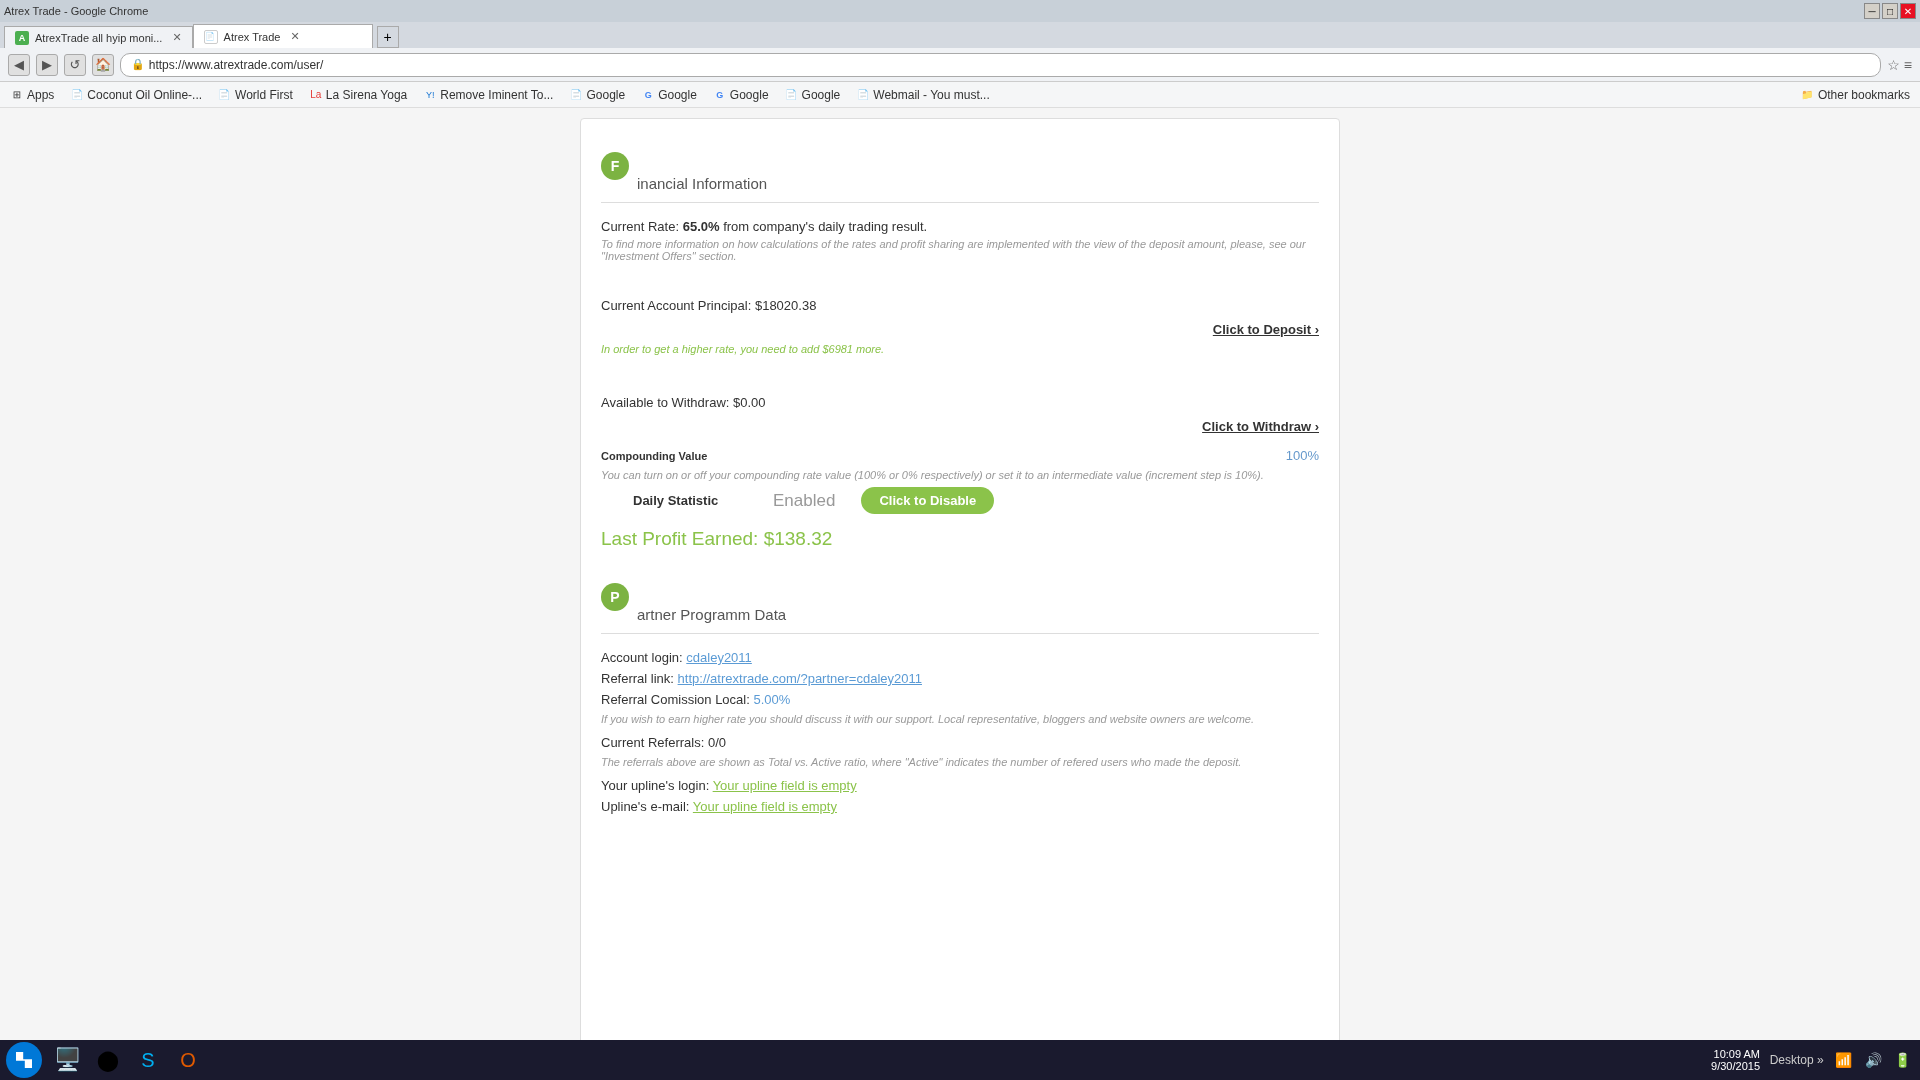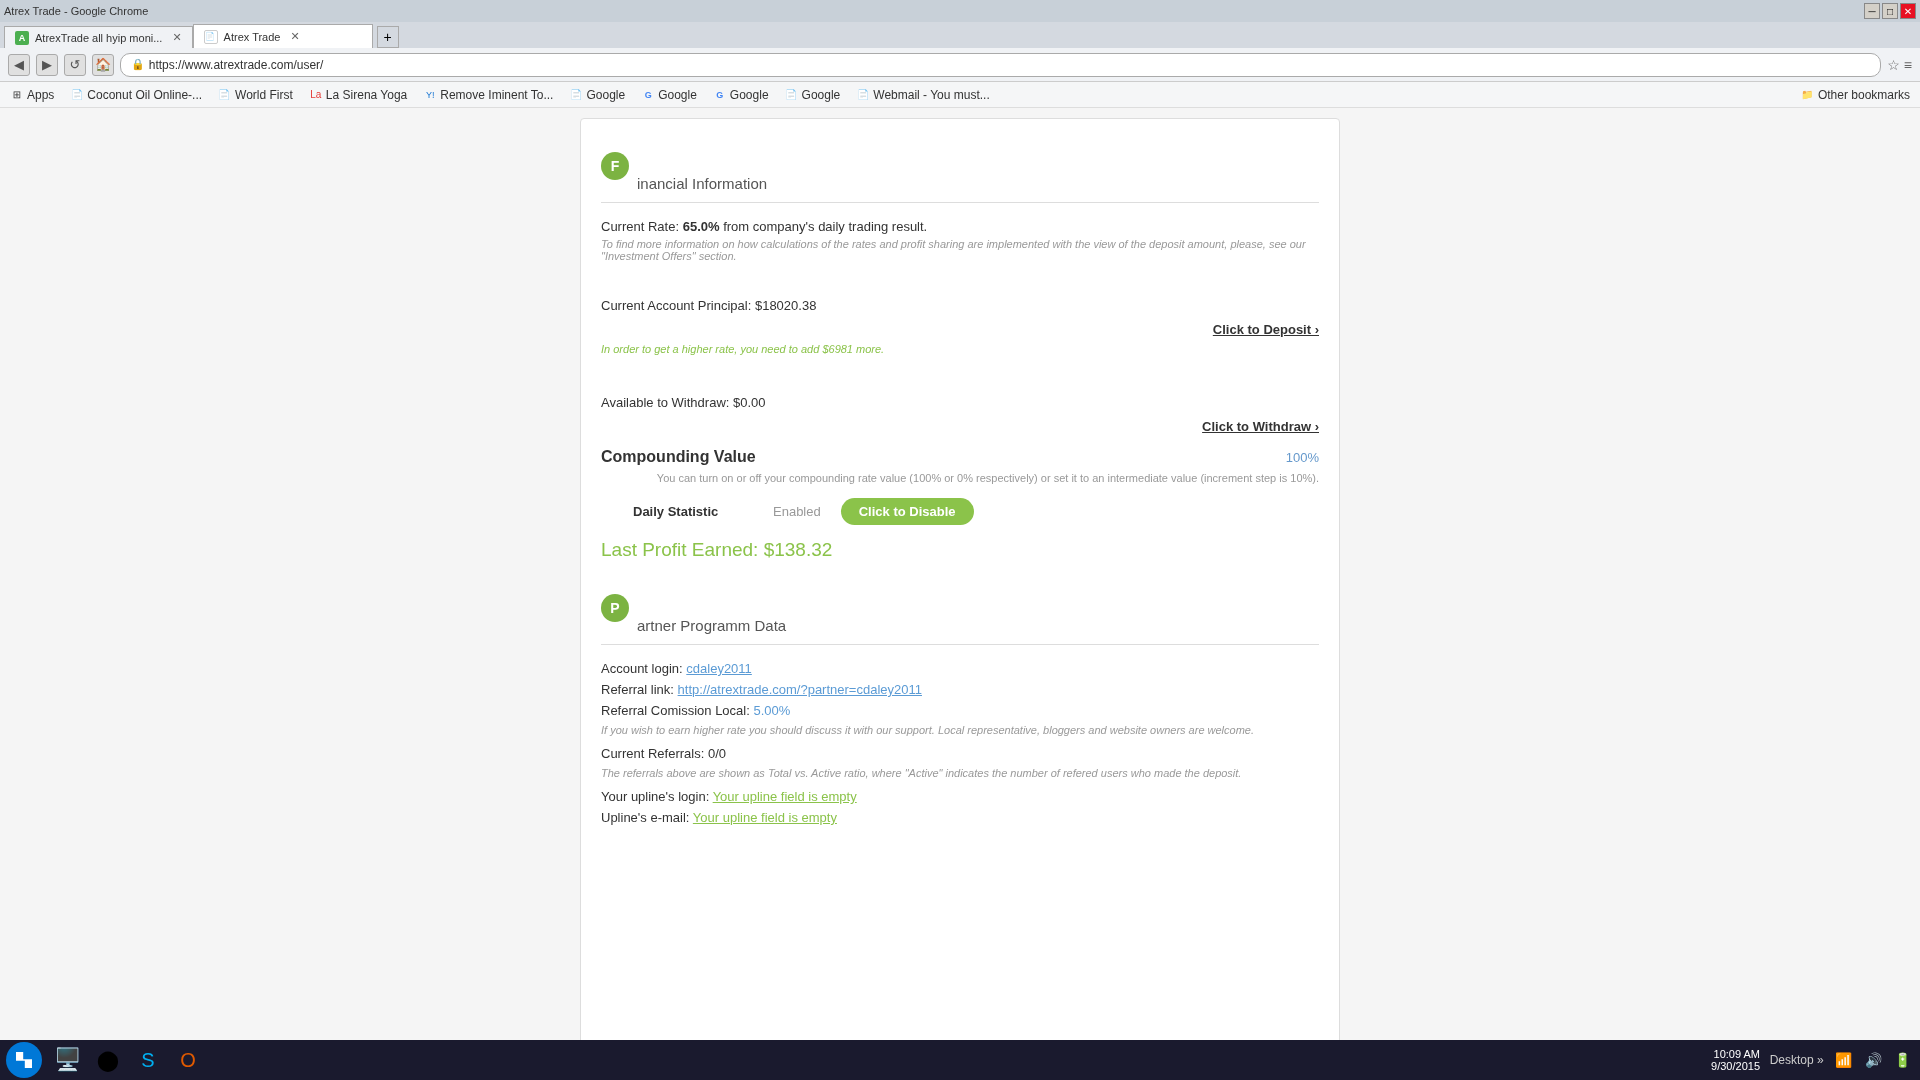--- a/index.html
+++ b/index.html
@@ -49,27 +49,27 @@
     .rate-note { font-size: 11px; color: #999; font-style: italic; margin-bottom: 12px; }
 
     .field-row { display: flex; justify-content: space-between; align-items: center; margin-bottom: 6px; }
     .field-label { font-size: 13px; color: #333; }
     .field-value { font-size: 13px; color: #333; }
     .field-link { font-size: 13px; color: #333; text-decoration: underline; cursor: pointer; font-weight: bold; margin-top: 48px; }
     .add-note { font-size: 11px; color: #999; font-style: italic; margin-bottom: 16px; }
     .add-note span { color: #8bc34a; font-style: italic; }
 
     .compounding-row { display: flex; align-items: center; margin-bottom: 6px; }
-    .compounding-label { font-size: 16px; color: #333; font-weight: bold; flex: 1; }
+    .compounding-label { font-size: 11px; color: #333; font-weight: bold; flex: 1; }
     .compounding-value { font-size: 13px; color: #6699cc; }
-    .compounding-note { font-size: 11px; color: #999; margin-bottom: 14px; text-align: right; }
+    .compounding-note { font-size: 11px; color: #999; font-style: italic; margin-bottom: 6px; }
 
     .daily-stat-row { display: flex; align-items: center; margin-bottom: 14px; }
     .daily-stat-label { font-size: 13px; color: #333; font-weight: bold; width: 140px; margin-left: 32px; }
-    .enabled-text { font-size: 13px; color: #999; margin-right: 20px; }
+    .enabled-text { font-size: 17px; color: #999; margin-right: 26px; }
     .btn-disable { background: #8bc34a; color: white; border: none; border-radius: 20px; padding: 6px 18px; font-size: 13px; cursor: pointer; font-weight: bold; }
 
     .last-profit { font-size: 19px; color: #333; margin-bottom: 20px; }
     .last-profit span { color: #8bc34a; font-weight: normal; }
 
     .partner-section { margin-top: 16px; }
     .partner-row { font-size: 13px; color: #333; margin-bottom: 6px; }
     .partner-link { color: #5b9bd5; text-decoration: underline; cursor: pointer; }
     .partner-note { font-size: 11px; color: #999; font-style: italic; margin-bottom: 10px; }
     .upline-value { color: #8bc34a; cursor: pointer; text-decoration: underline; }

